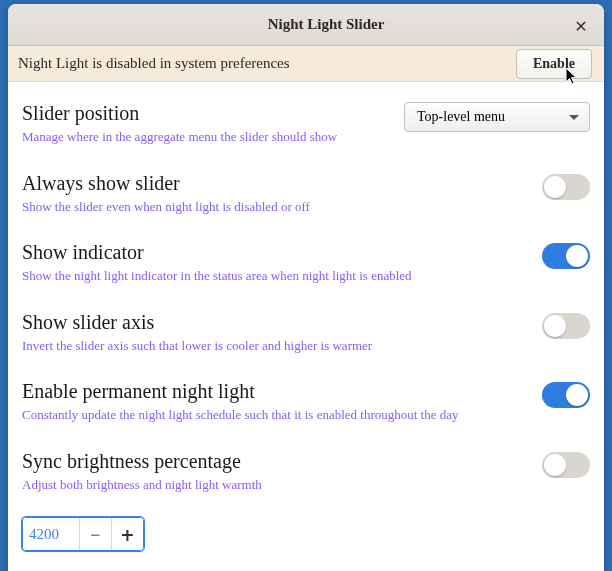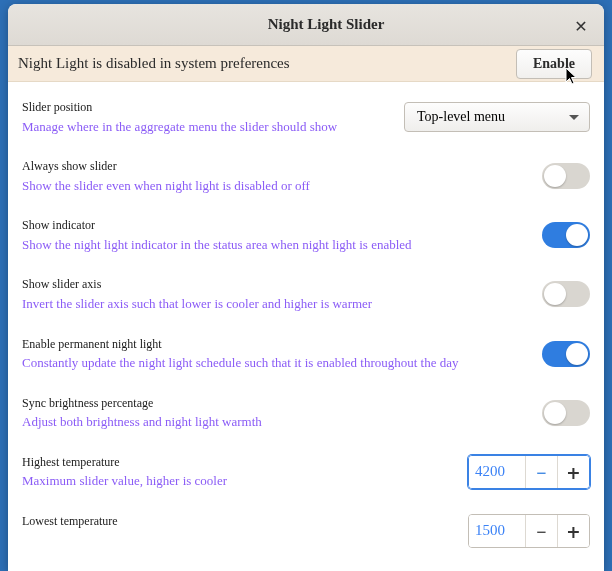--- a/index.html
+++ b/index.html
@@ -95,21 +95,21 @@
     flex: 1;
   }
   .row {
     display: flex;
     align-items: flex-start;
     justify-content: space-between;
     padding: 10px 0 14px 0;
   }
   .row-text { flex: 1; padding-right: 16px; }
   .row-title {
-    font-size: 12px;
+    font-size: 20px;
     color: #1a1a1a;
     font-family: Georgia, serif;
     line-height: 1.3;
   }
   .row-desc {
     font-size: 13px;
     color: #8b5cf6;
     font-family: Georgia, serif;
     line-height: 1.35;
     margin-top: 2px;
@@ -278,24 +278,20 @@
         <div class="row-desc">Adjust both brightness and night light warmth</div>
       </div>
       <div class="control">
         <div class="toggle off">
             <div class="toggle-knob"></div>
           </div>
       </div>
     </div>
 
     <div class="row">
-      <div class="row-text">
-        <div class="row-title">Highest temperature</div>
-        <div class="row-desc">Maximum slider value, higher is cooler</div>
-      </div>
       <div class="control">
         <div class="spin focus">
           <input class="spin-value" value="4200" style="">
           <div class="spin-btn minus">
               <span>−</span>
             </div>
           <div class="spin-btn">
               <span>+</span>
             </div>
         </div>

